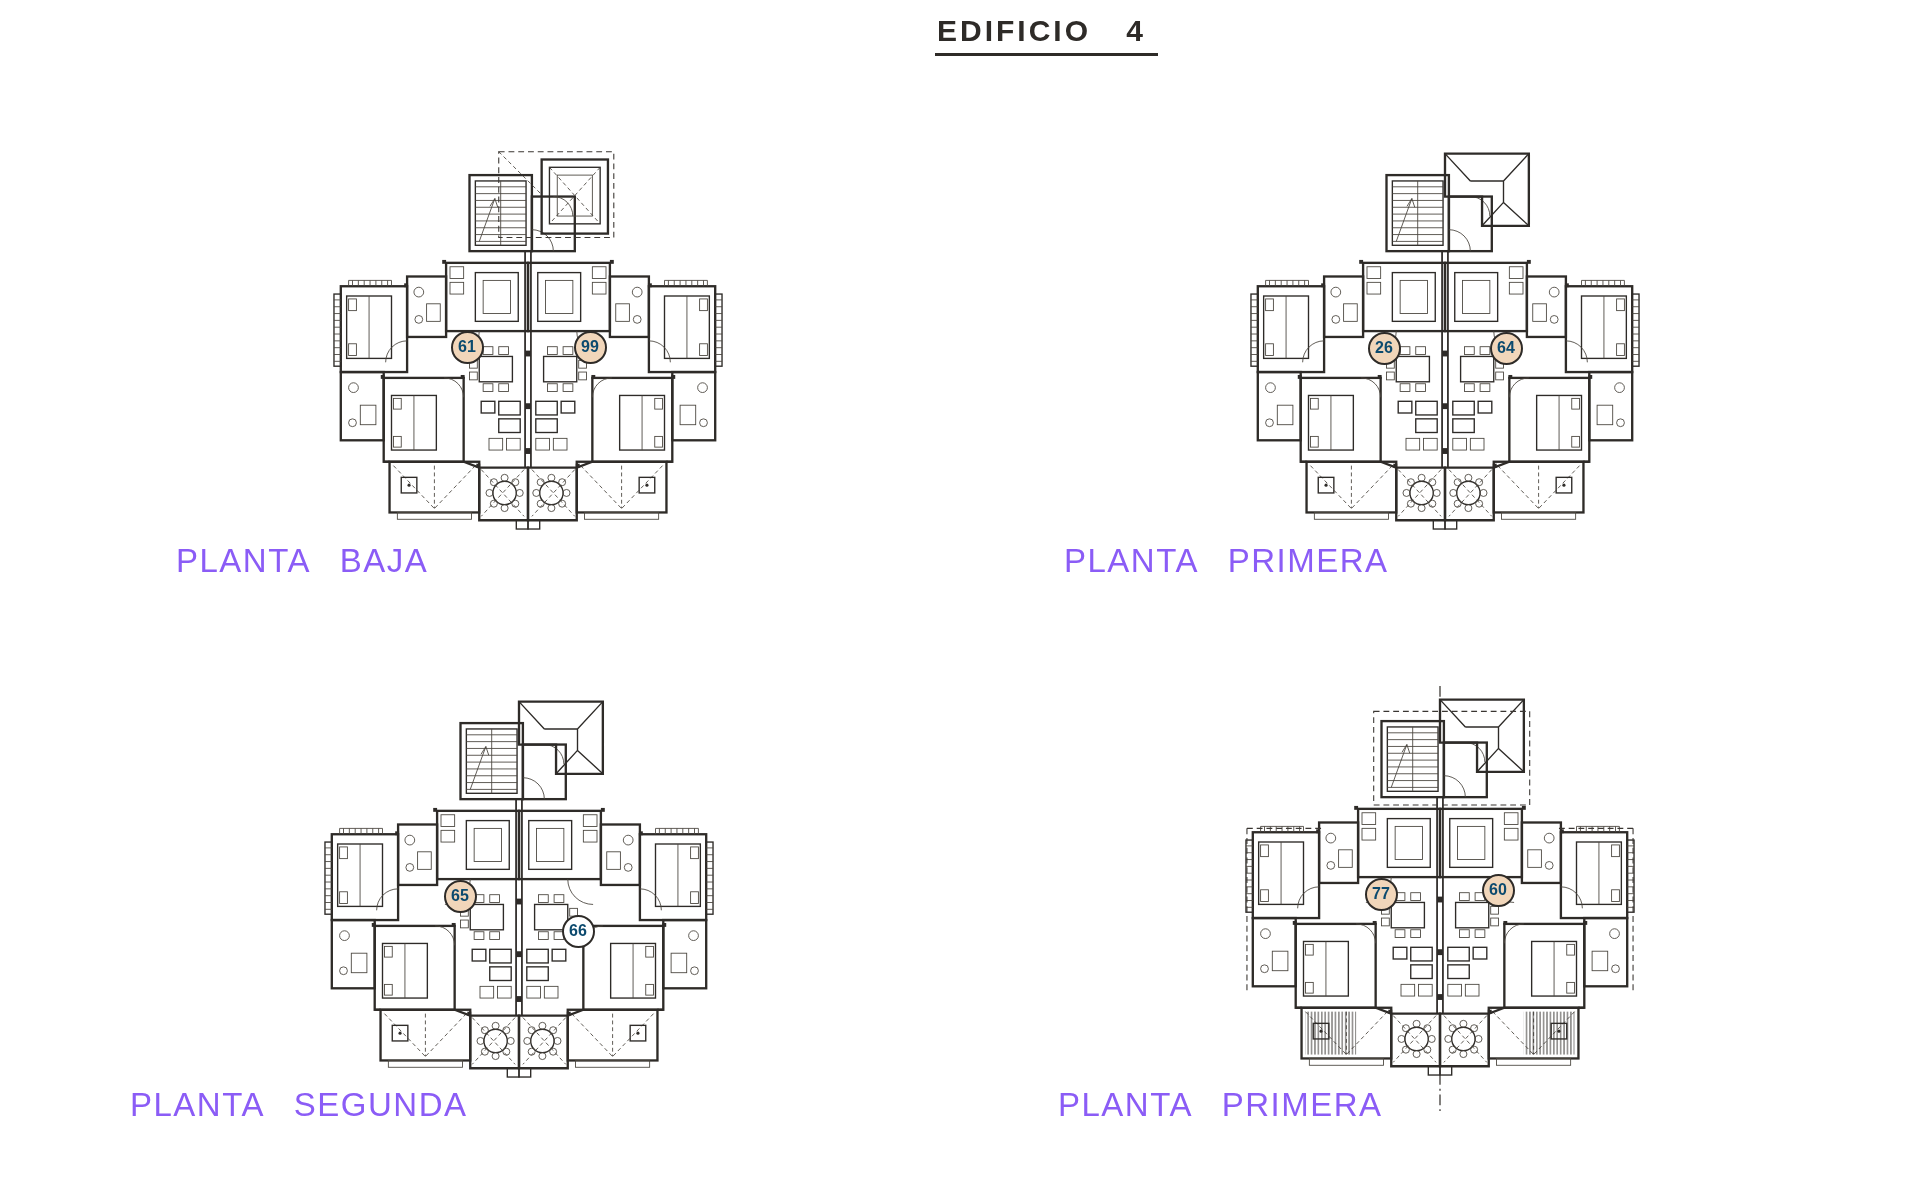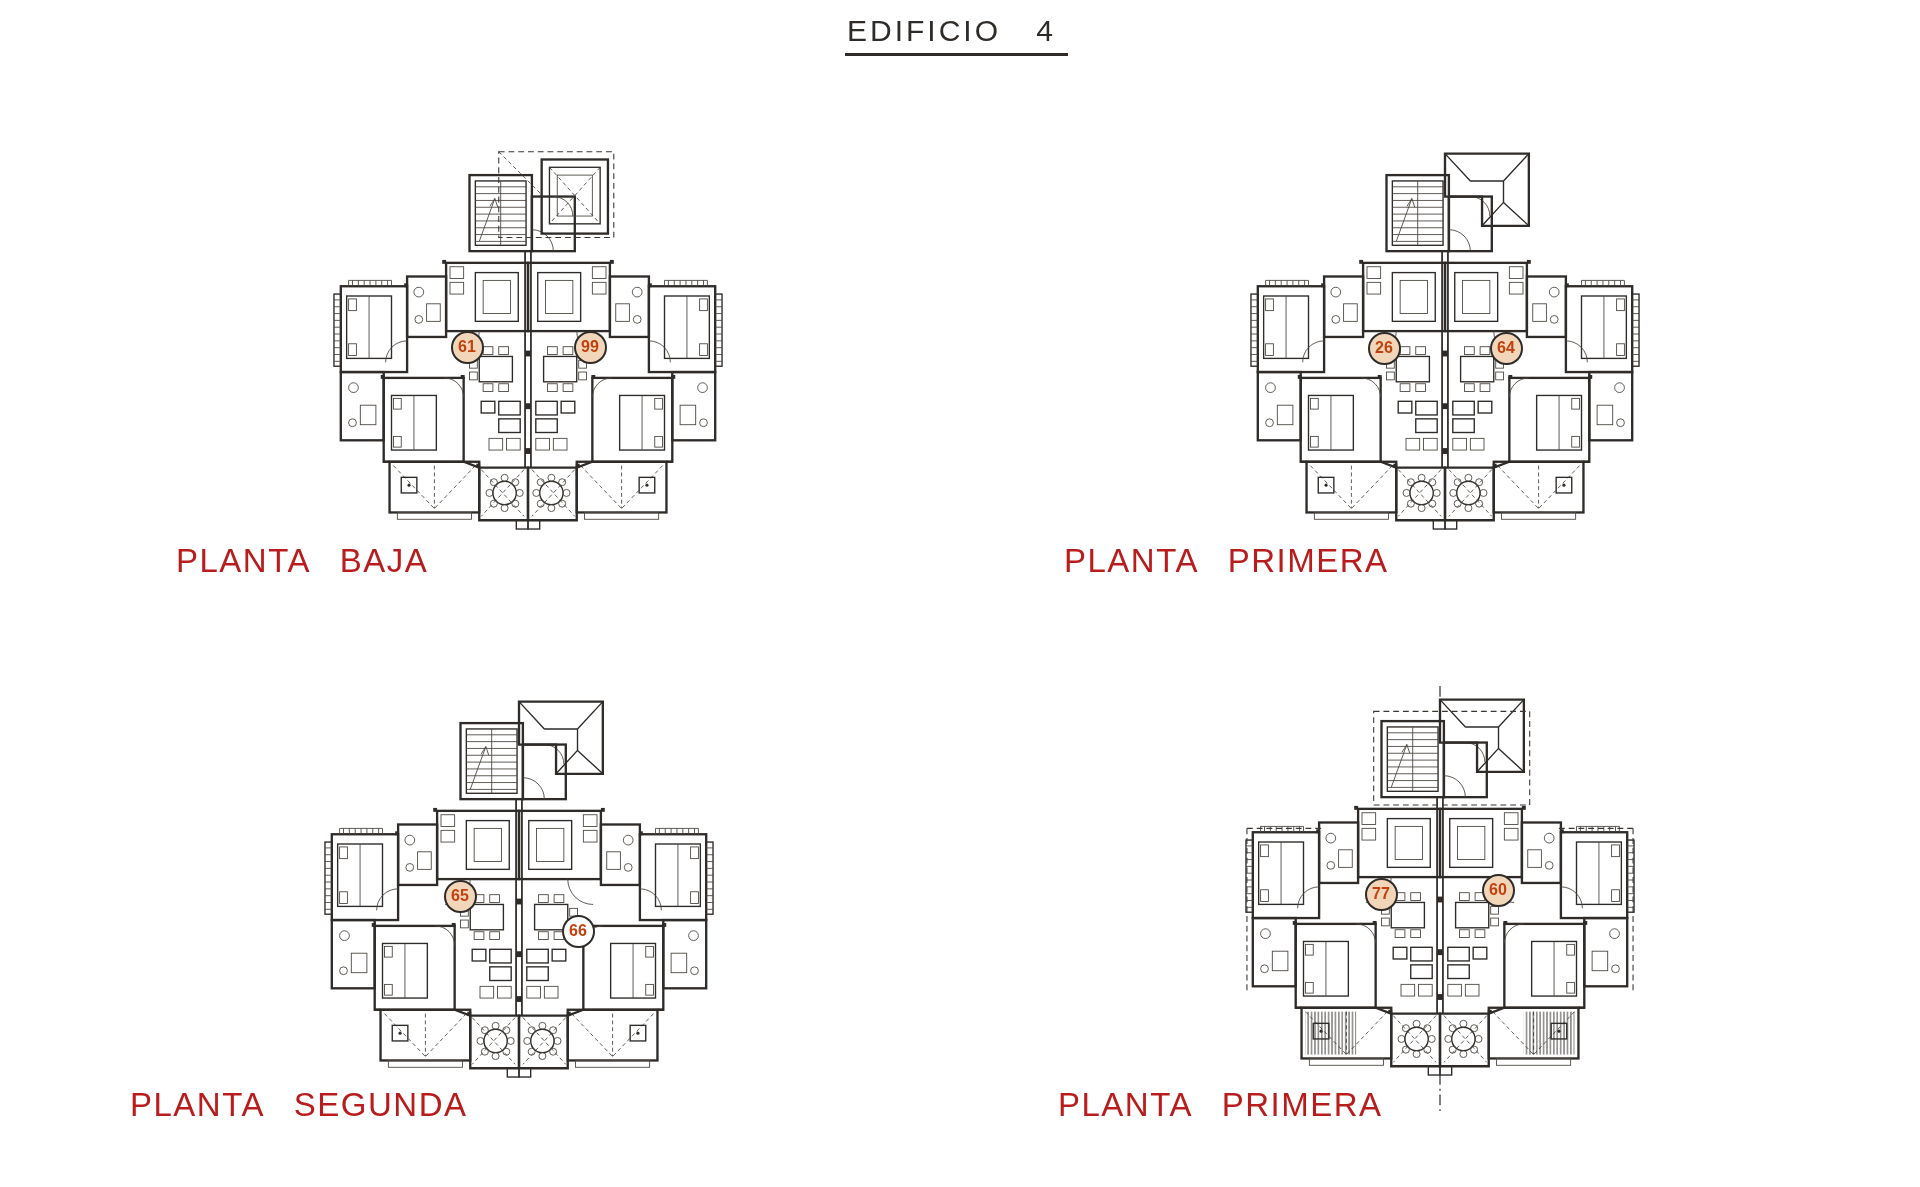--- a/index.html
+++ b/index.html
@@ -3,36 +3,36 @@
 <meta charset="utf-8">
 <style>
   html,body{margin:0;padding:0;}
   body{
     width:1920px;height:1187px;position:relative;overflow:hidden;
     background:var(--paper,#ffffff);
     font-family:"Liberation Sans",sans-serif;
     color:#2e2b28;
   }
   .sheet-title{
-    position:absolute;left:845px;top:14px;
+    position:absolute;left:935px;top:14px;
     font-size:30px;letter-spacing:3px;word-spacing:24px;
     color:#2e2b28;border-bottom:3px solid #2e2b28;
-    padding:0 12px 5px 2px;white-space:nowrap;
+    padding:0 12px 5px 2px;white-space:nowrap;font-weight:bold;
   }
   .plan-section{position:absolute;}
   .plan-svg{position:absolute;left:0;top:0;}
   .plan-label{
     position:absolute;font-size:33px;letter-spacing:1.5px;word-spacing:20px;
-    color:#b91c1c;white-space:nowrap;font-weight:400;
+    color:#8b5cf6;white-space:nowrap;font-weight:400;
   }
   .badge{
     position:absolute;width:33px;height:33px;box-sizing:border-box;
     border:2.5px solid #2e2b28;border-radius:50%;
     display:flex;align-items:center;justify-content:center;
-    font-size:16px;font-weight:bold;color:#c2410c;
+    font-size:16px;font-weight:bold;color:#0c4a6e;
     background:var(--badge-fill,#f1d6ba);z-index:3;
   }
   .badge--plain{background:var(--badge-empty,#ffffff);margin-top:35px;}
   
   .w2 {fill:none;stroke:var(--line,#2e2b28);stroke-width:2.4;}
   .w2t{fill:none;stroke:var(--line,#2e2b28);stroke-width:1.8;}
   .w1 {fill:none;stroke:var(--line,#2e2b28);stroke-width:1.4;}
   .w1t{fill:none;stroke:#4a463f;stroke-width:0.9;}
   .arc{fill:none;stroke:#4a463f;stroke-width:0.9;}
   .dash1{fill:none;stroke:#4a463f;stroke-width:0.9;stroke-dasharray:4 3;}

